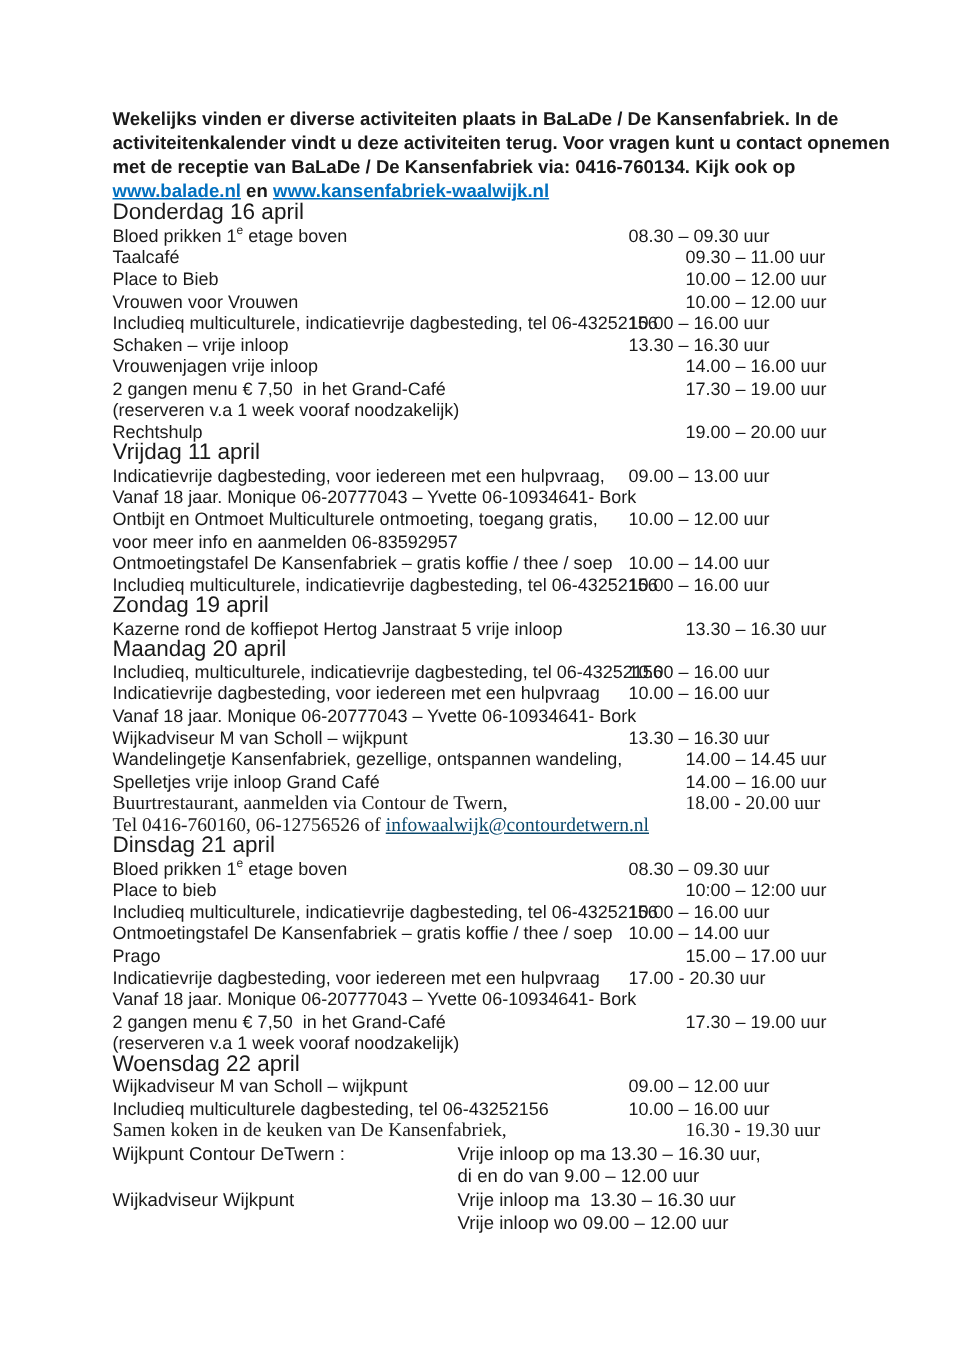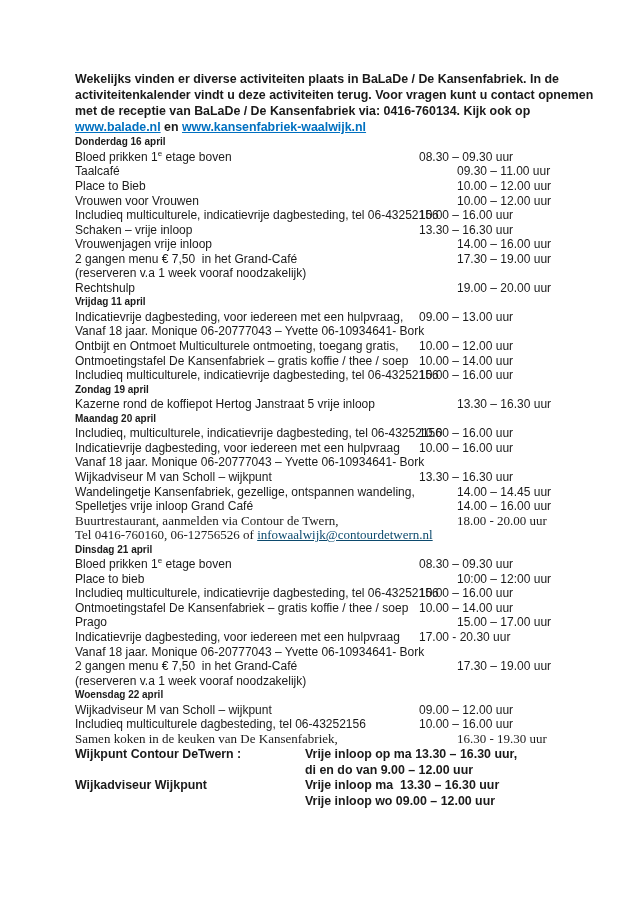--- a/index.html
+++ b/index.html
@@ -7,28 +7,28 @@
     width:640px;height:893px;position:relative;background:#ffffff;
     font-family:"Liberation Sans",sans-serif;color:#1a1a1a;overflow:hidden;
   }
   .content{position:absolute;left:75px;top:71px;width:540px;}
   .intro-line{font-weight:bold;font-size:12.4px;line-height:16.1px;white-space:pre;}
   .links-line{font-weight:bold;font-size:12.4px;line-height:16.1px;white-space:pre;}
   a.doc-link{color:#0070c0;text-decoration:underline;font-weight:bold;cursor:pointer;margin-top:46px;}
   a.email-link{color:#0c4a6e;text-decoration:underline;cursor:pointer;}
   .schedule{margin-top:0;}
   .row{position:relative;height:14.55px;line-height:14.55px;font-size:12px;white-space:pre;}
-  .row.day{font-weight:bold;font-size:10px;}
+  .row.day{font-weight:normal;font-size:15px;}
   .row.serif{font-family:"Liberation Serif",serif;font-size:13px;}
   .row sup{font-size:8px;line-height:0;}
   .time{position:absolute;top:0;}
   .time.tab1{left:344px;}
   .time.tab2{left:382px;}
   .footer{margin-top:1px;}
-  .frow{position:relative;height:15.4px;line-height:15.4px;font-size:12.4px;font-weight:bold;white-space:pre;}
+  .frow{position:relative;height:15.4px;line-height:15.4px;font-size:12.4px;font-weight:normal;white-space:pre;}
   .fright{position:absolute;left:230px;top:0;}
 </style>
 </head>
 <body>
 
 <div class="page">
   <div class="content">
 
     <div class="intro">
       <div class="intro-line">Wekelijks vinden er diverse activiteiten plaats in BaLaDe / De Kansenfabriek. In de</div>
@@ -46,20 +46,21 @@
         <div class="row"><span><span>Includieq multiculturele, indicatievrije dagbesteding, tel 06-43252156</span></span><span class="time tab1">10.00 – 16.00 uur</span></div>
         <div class="row"><span><span>Schaken – vrije inloop</span></span><span class="time tab1">13.30 – 16.30 uur</span></div>
         <div class="row"><span><span>Vrouwenjagen vrije inloop</span></span><span class="time tab2">14.00 – 16.00 uur</span></div>
         <div class="row"><span><span>2 gangen menu € 7,50  in het Grand-Café</span></span><span class="time tab2">17.30 – 19.00 uur</span></div>
         <div class="row"><span><span>(reserveren v.a 1 week vooraf noodzakelijk)</span></span></div>
         <div class="row"><span><span>Rechtshulp</span></span><span class="time tab2">19.00 – 20.00 uur</span></div>
         <div class="row day"><span><span>Vrijdag 11 april</span></span></div>
         <div class="row"><span><span>Indicatievrije dagbesteding, voor iedereen met een hulpvraag,</span></span><span class="time tab1">09.00 – 13.00 uur</span></div>
         <div class="row"><span><span>Vanaf 18 jaar. Monique 06-20777043 – Yvette 06-10934641- Bork</span></span></div>
         <div class="row"><span><span>Ontbijt en Ontmoet Multiculturele ontmoeting, toegang gratis,</span></span><span class="time tab1">10.00 – 12.00 uur</span></div>
+        <div class="row"><span><span>voor meer info en aanmelden 06-83592957</span></span></div>
         <div class="row"><span><span>Ontmoetingstafel De Kansenfabriek – gratis koffie / thee / soep</span></span><span class="time tab1">10.00 – 14.00 uur</span></div>
         <div class="row"><span><span>Includieq multiculturele, indicatievrije dagbesteding, tel 06-43252156</span></span><span class="time tab1">10.00 – 16.00 uur</span></div>
         <div class="row day"><span><span>Zondag 19 april</span></span></div>
         <div class="row"><span><span>Kazerne rond de koffiepot Hertog Janstraat 5 vrije inloop</span></span><span class="time tab2">13.30 – 16.30 uur</span></div>
         <div class="row day"><span><span>Maandag 20 april</span></span></div>
         <div class="row"><span><span>Includieq, multiculturele, indicatievrije dagbesteding, tel 06-43252156</span></span><span class="time tab1">10.00 – 16.00 uur</span></div>
         <div class="row"><span><span>Indicatievrije dagbesteding, voor iedereen met een hulpvraag</span></span><span class="time tab1">10.00 – 16.00 uur</span></div>
         <div class="row"><span><span>Vanaf 18 jaar. Monique 06-20777043 – Yvette 06-10934641- Bork</span></span></div>
         <div class="row"><span><span>Wijkadviseur M van Scholl – wijkpunt</span></span><span class="time tab1">13.30 – 16.30 uur</span></div>
         <div class="row"><span><span>Wandelingetje Kansenfabriek, gezellige, ontspannen wandeling,</span></span><span class="time tab2">14.00 – 14.45 uur</span></div>

